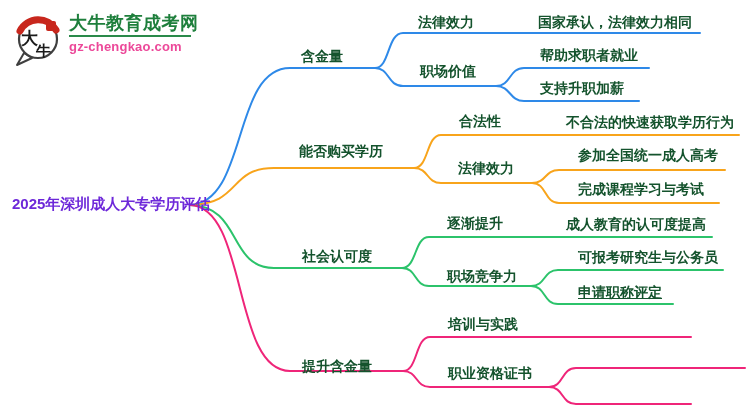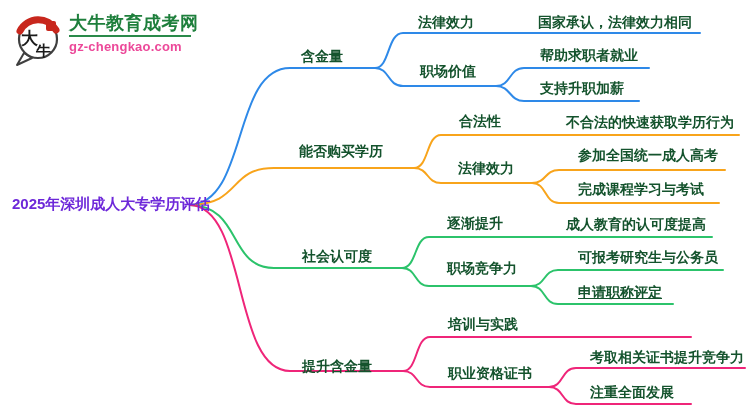--- a/index.html
+++ b/index.html
@@ -93,23 +93,21 @@
   <div class="node" style="left:299px;top:143px;">能否购买学历</div>
   <div class="node" style="left:459px;top:113px;">合法性</div>
   <div class="node" style="left:566px;top:114px;">不合法的快速获取学历行为</div>
   <div class="node" style="left:458px;top:160px;">法律效力</div>
   <div class="node" style="left:578px;top:147px;">参加全国统一成人高考</div>
   <div class="node" style="left:578px;top:181px;">完成课程学习与考试</div>
 
   <div class="node" style="left:302px;top:248px;">社会认可度</div>
   <div class="node" style="left:447px;top:215px;">逐渐提升</div>
   <div class="node" style="left:566px;top:216px;">成人教育的认可度提高</div>
-  <div class="node" style="left:447px;top:260px;">职场竞争力</div>
+  <div class="node" style="left:447px;top:268px;">职场竞争力</div>
   <div class="node" style="left:578px;top:249px;">可报考研究生与公务员</div>
   <div class="node" style="left:578px;top:284px;text-decoration:underline;">申请职称评定</div>
 
   <div class="node" style="left:302px;top:350px;margin-top:8px;">提升含金量</div>
   <div class="node" style="left:448px;top:316px;">培训与实践</div>
   <div class="node" style="left:448px;top:365px;">职业资格证书</div>
-  <div class="node" style="left:590px;top:349px;">考取相关证书提升竞争力</div>
-  <div class="node" style="left:590px;top:384px;">注重全面发展</div>
 
 </div>
 
 </body></html>

